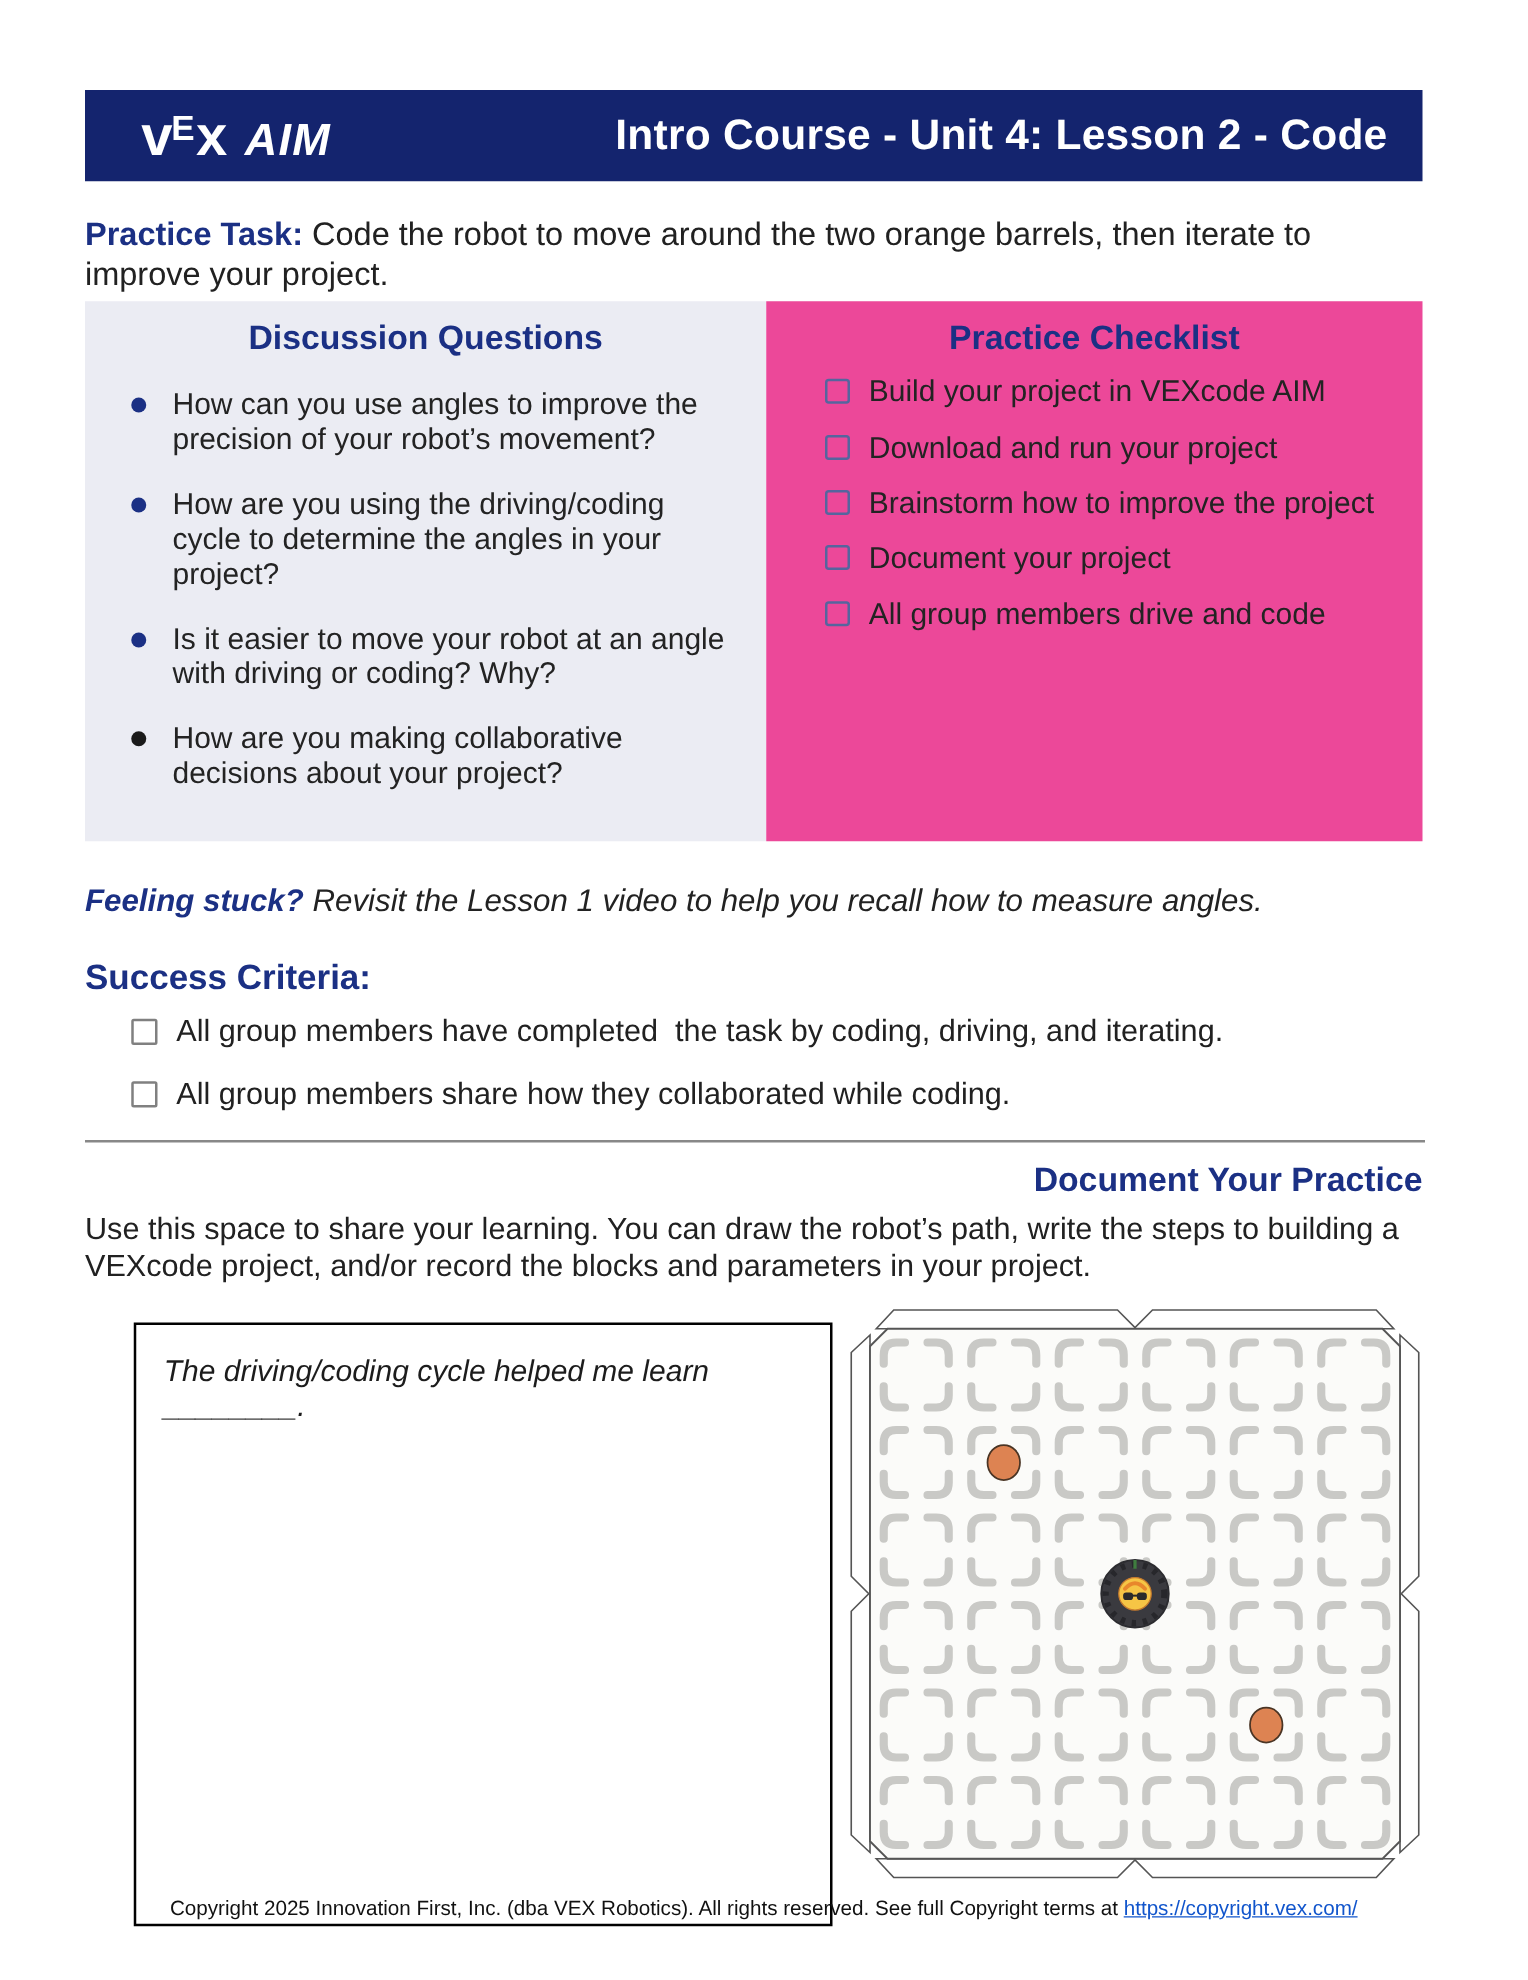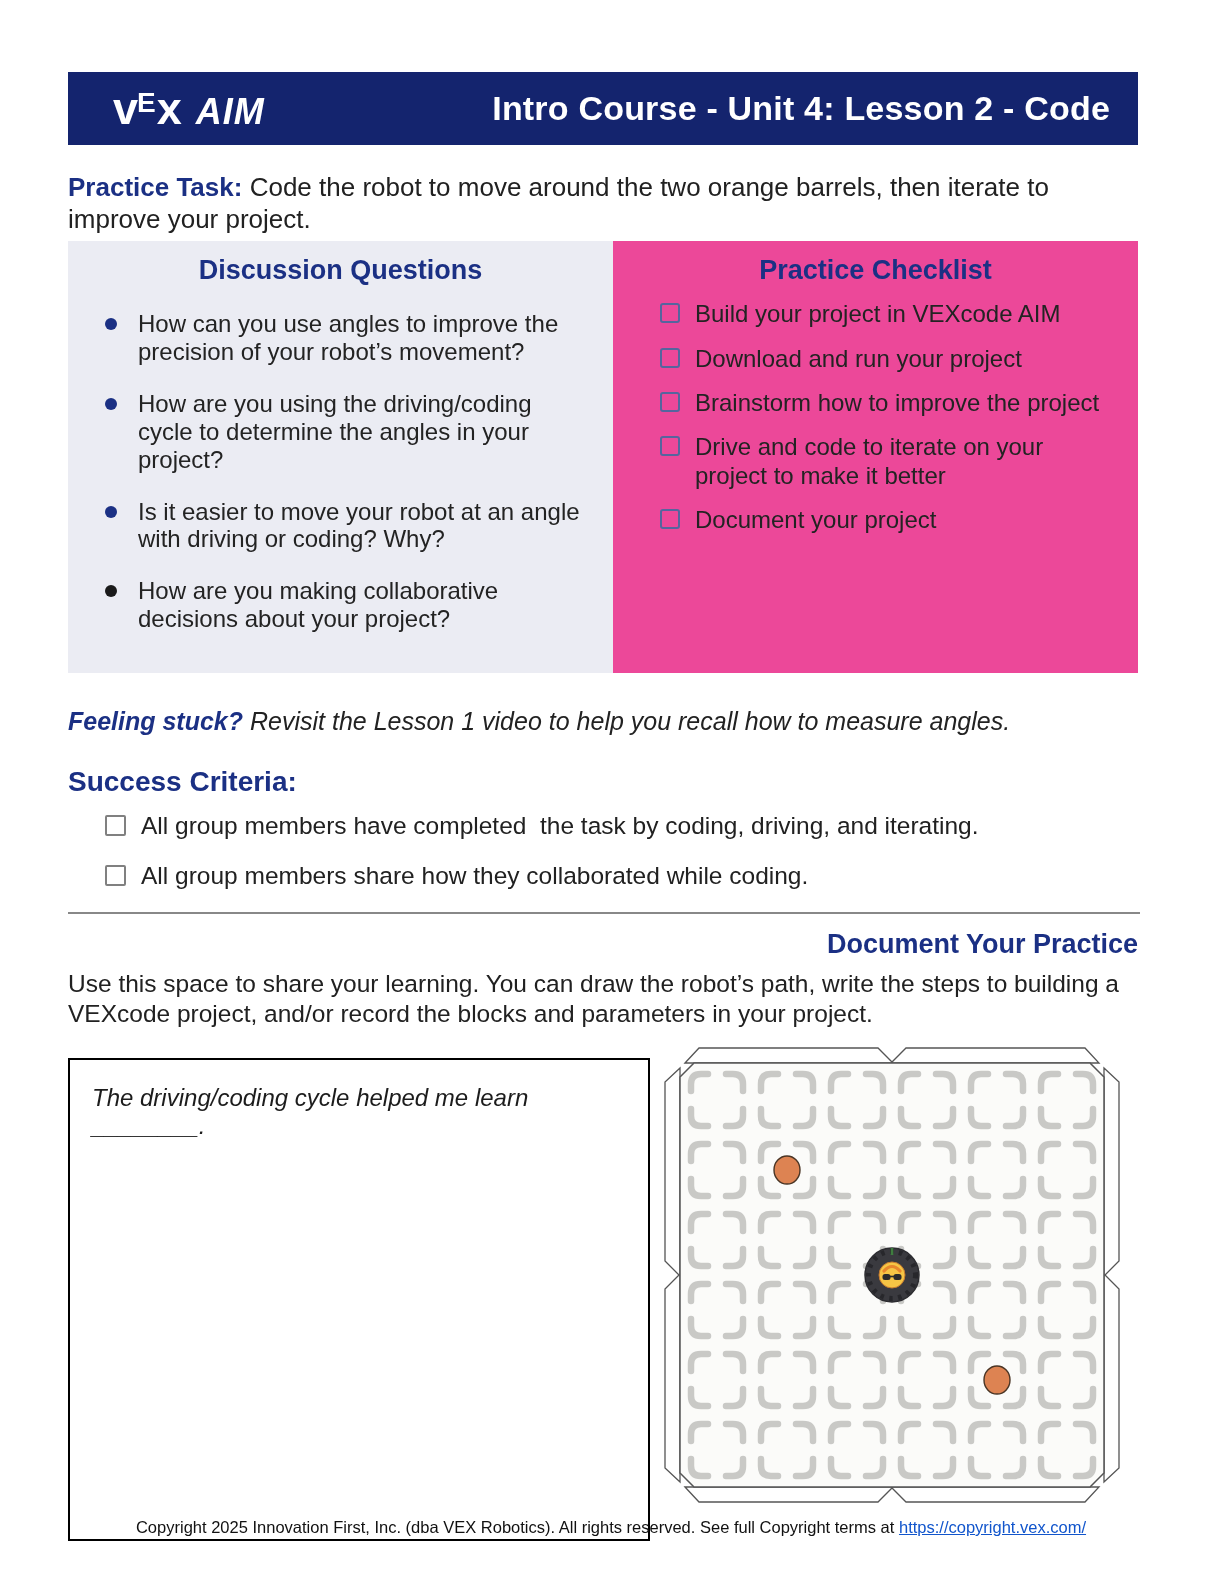--- a/index.html
+++ b/index.html
@@ -59,21 +59,21 @@
 
   .divider { border-top:2px solid #888; margin-top:16px; width:1072px; }
 
   .doc-h { text-align:right; margin-top:15px; font-size:27px; font-weight:bold; color:#1b3084; }
   .doc-intro { margin-top:9px; font-size:24.5px; line-height:1.22; color:#212121; }
 
   
   .workrow { margin-top:29px; display:flex; align-items:flex-start; }
   .workbox {
     width:582px; height:483px; border:2.5px solid #000; background:#fff;
-    padding:24px 20px 0 22px; font-size:24px; font-style:italic; color:#1c1c1c;
+    padding:24px 20px 0 22px; font-size:24px; font-style:italic; color:#1c1c1c;margin-left:39px;
   }
   .fieldwrap { margin-left:12px; margin-top:-13px; }
 
   
   .footer {
     position:absolute; bottom:47px; left:0; width:100%;
     text-align:center; font-size:16.5px; color:#111;
   }
   .footer a { color:#1155cc; text-decoration:underline; }
 </style>
@@ -128,25 +128,25 @@
             <div class="ck-row">
               <span class="ck-box"></span>
               <span>Download and run your project</span>
             </div>
             <div class="ck-row">
               <span class="ck-box"></span>
               <span>Brainstorm how to improve the project</span>
             </div>
             <div class="ck-row">
               <span class="ck-box"></span>
-              <span>Drive and code to iterate on your project to make it better</span>
-            </div>
-            <div class="ck-row">
-              <span class="ck-box"></span>
               <span>Document your project</span>
+            </div>
+            <div class="ck-row">
+              <span class="ck-box"></span>
+              <span>All group members drive and code</span>
             </div>
           </div>
       </div>
     </section>
 
     <p class="stuck"><span class="stuck-label">Feeling stuck?</span> <span>Revisit the Lesson 1 video to help you recall how to measure angles.</span></p>
 
     <h2 class="success-h">Success Criteria:</h2>
     <div class="sc-rows" id="success-list">
         <div class="sc-row">

